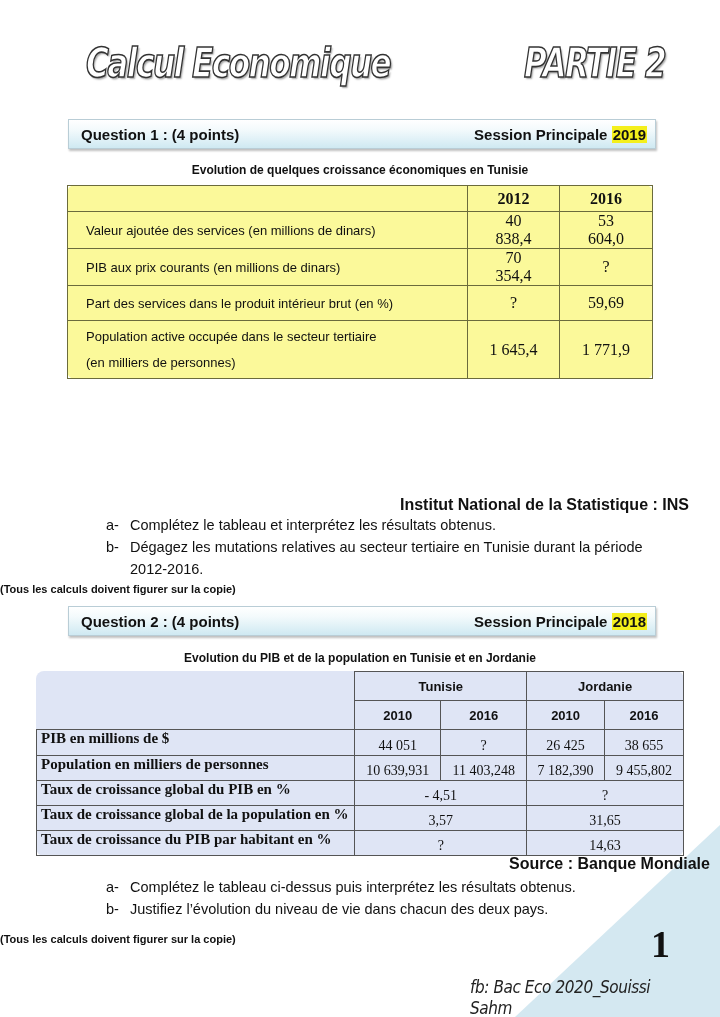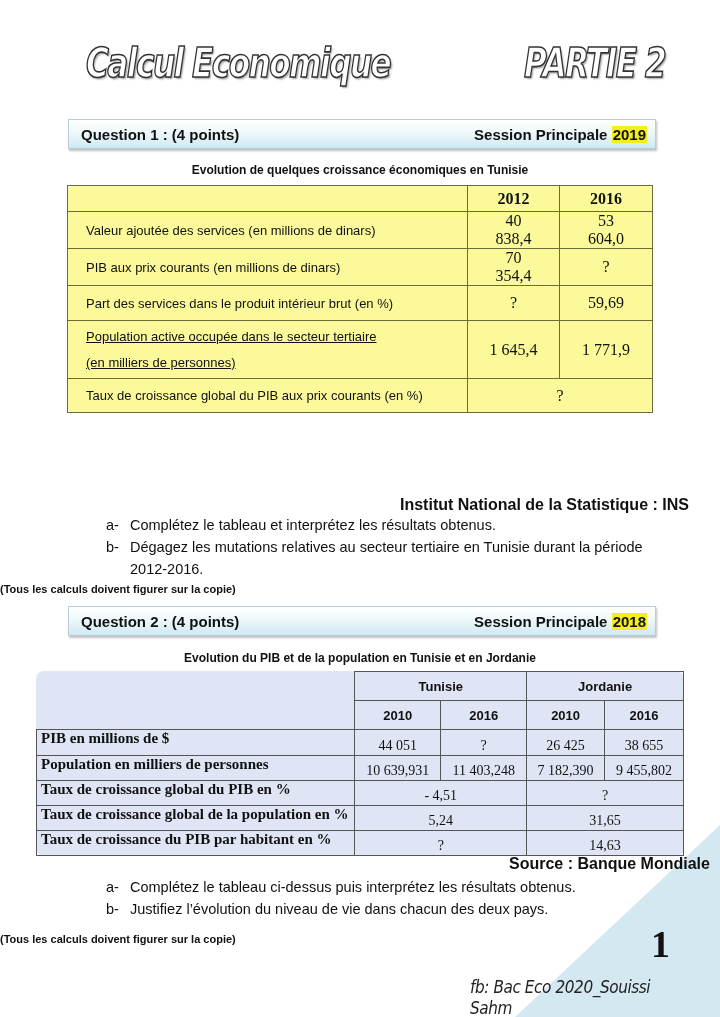--- a/index.html
+++ b/index.html
@@ -34,21 +34,21 @@
 
   .caption {
     position: absolute; font-weight: bold; font-size: 12px; text-align: center;
   }
 
   table { border-collapse: collapse; position: absolute; border-radius: 8px; }
   .t1 { left: 67px; top: 185px; width: 586px; background: #fbf99a; }
   .t1 td { border: 1.3px solid #6b6b3c; font-size: 13px; padding: 0 18px; margin-left: 36px; }
   .t1 td.num { font-family: "Liberation Serif", serif; font-size: 16px; text-align: center; }
   .t1 th { border: 1.3px solid #6b6b3c; font-family: "Liberation Serif", serif; font-size: 16px; font-weight: bold; }
-  .t1 .lbl2 { line-height: 26px; text-decoration: underline; }
+  .t1 .lbl2 { line-height: 26px; }
 
   .t2 { left: 36px; top: 671px; width: 648px; background: #dfe5f5; }
   .t2 td, .t2 th { border: 1.2px solid #555; margin-top: 29px; }
   .t2 th { font-size: 13px; font-weight: bold; height: 26px; }
   .t2 td.lbl { font-family: "Liberation Serif", serif; font-weight: bold; font-size: 15px; padding: 0 4px; vertical-align: top; }
   .t2 td.num { font-family: "Liberation Serif", serif; font-size: 14px; text-align: center; vertical-align: bottom; }
   .t2 th.blank { border: none; }
 
   .src { position: absolute; font-weight: bold; font-size: 16px; }
   .qtext { position: absolute; left: 106px; font-size: 14.5px; line-height: 22px; }
@@ -110,24 +110,20 @@
     <td class="num">?</td>
     <td class="num">59,69</td>
   </tr>
   <tr style="height:58px">
     <td class="lbl2">
           <div>Population active occupée dans le secteur tertiaire</div>
           <div>(en milliers de personnes)</div>
         </td>
     <td class="num">1 645,4</td>
     <td class="num">1 771,9</td>
-  </tr>
-  <tr style="height:34px">
-    <td>Taux de croissance global du PIB aux prix courants (en %)</td>
-    <td class="num" colspan="2">?</td>
   </tr>
 </tbody>
   </table>
 
 <div class="src" style="left:400px; top:496px;">Institut  National de la Statistique : INS</div>
 
 <div class="qtext" style="top:514px;">
   <div class="row">
       <span class="let">a-</span>
       <span>Complétez le tableau et interprétez les résultats obtenus.</span>
@@ -181,21 +177,21 @@
     <td class="num">7 182,390</td>
     <td class="num">9 455,802</td>
   </tr>
   <tr style="height:25px">
     <td class="lbl">Taux de croissance global du PIB en %</td>
     <td class="num" colspan="2">- 4,51</td>
     <td class="num" colspan="2">?</td>
   </tr>
   <tr style="height:25px">
     <td class="lbl">Taux de croissance global de la population en %</td>
-    <td class="num" colspan="2">5,24</td>
+    <td class="num" colspan="2">3,57</td>
     <td class="num" colspan="2">31,65</td>
   </tr>
   <tr style="height:25px">
     <td class="lbl">Taux de croissance du PIB par habitant en %</td>
     <td class="num" colspan="2">?</td>
     <td class="num" colspan="2">14,63</td>
   </tr>
 </tbody>
   </table>
 

